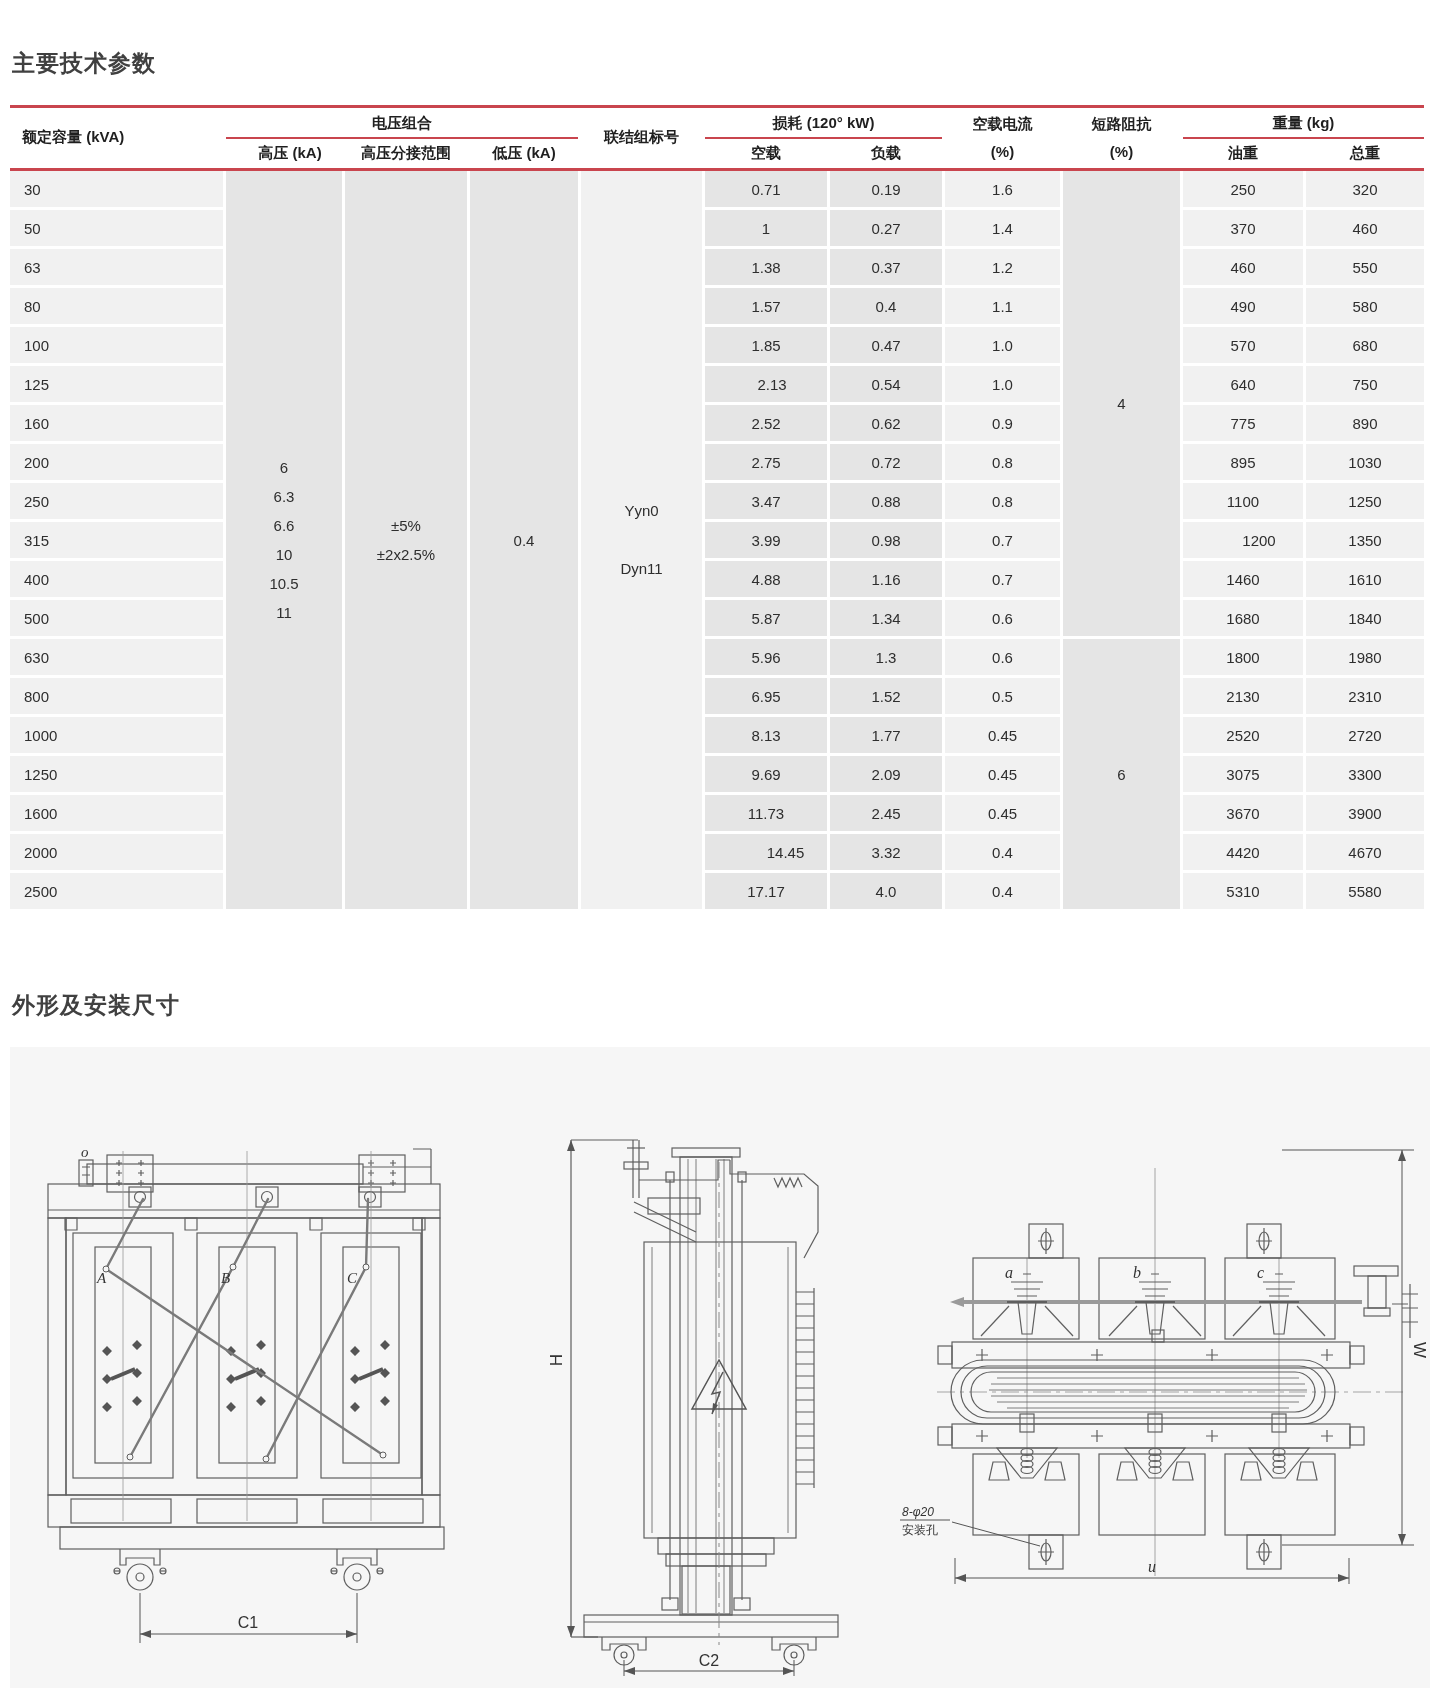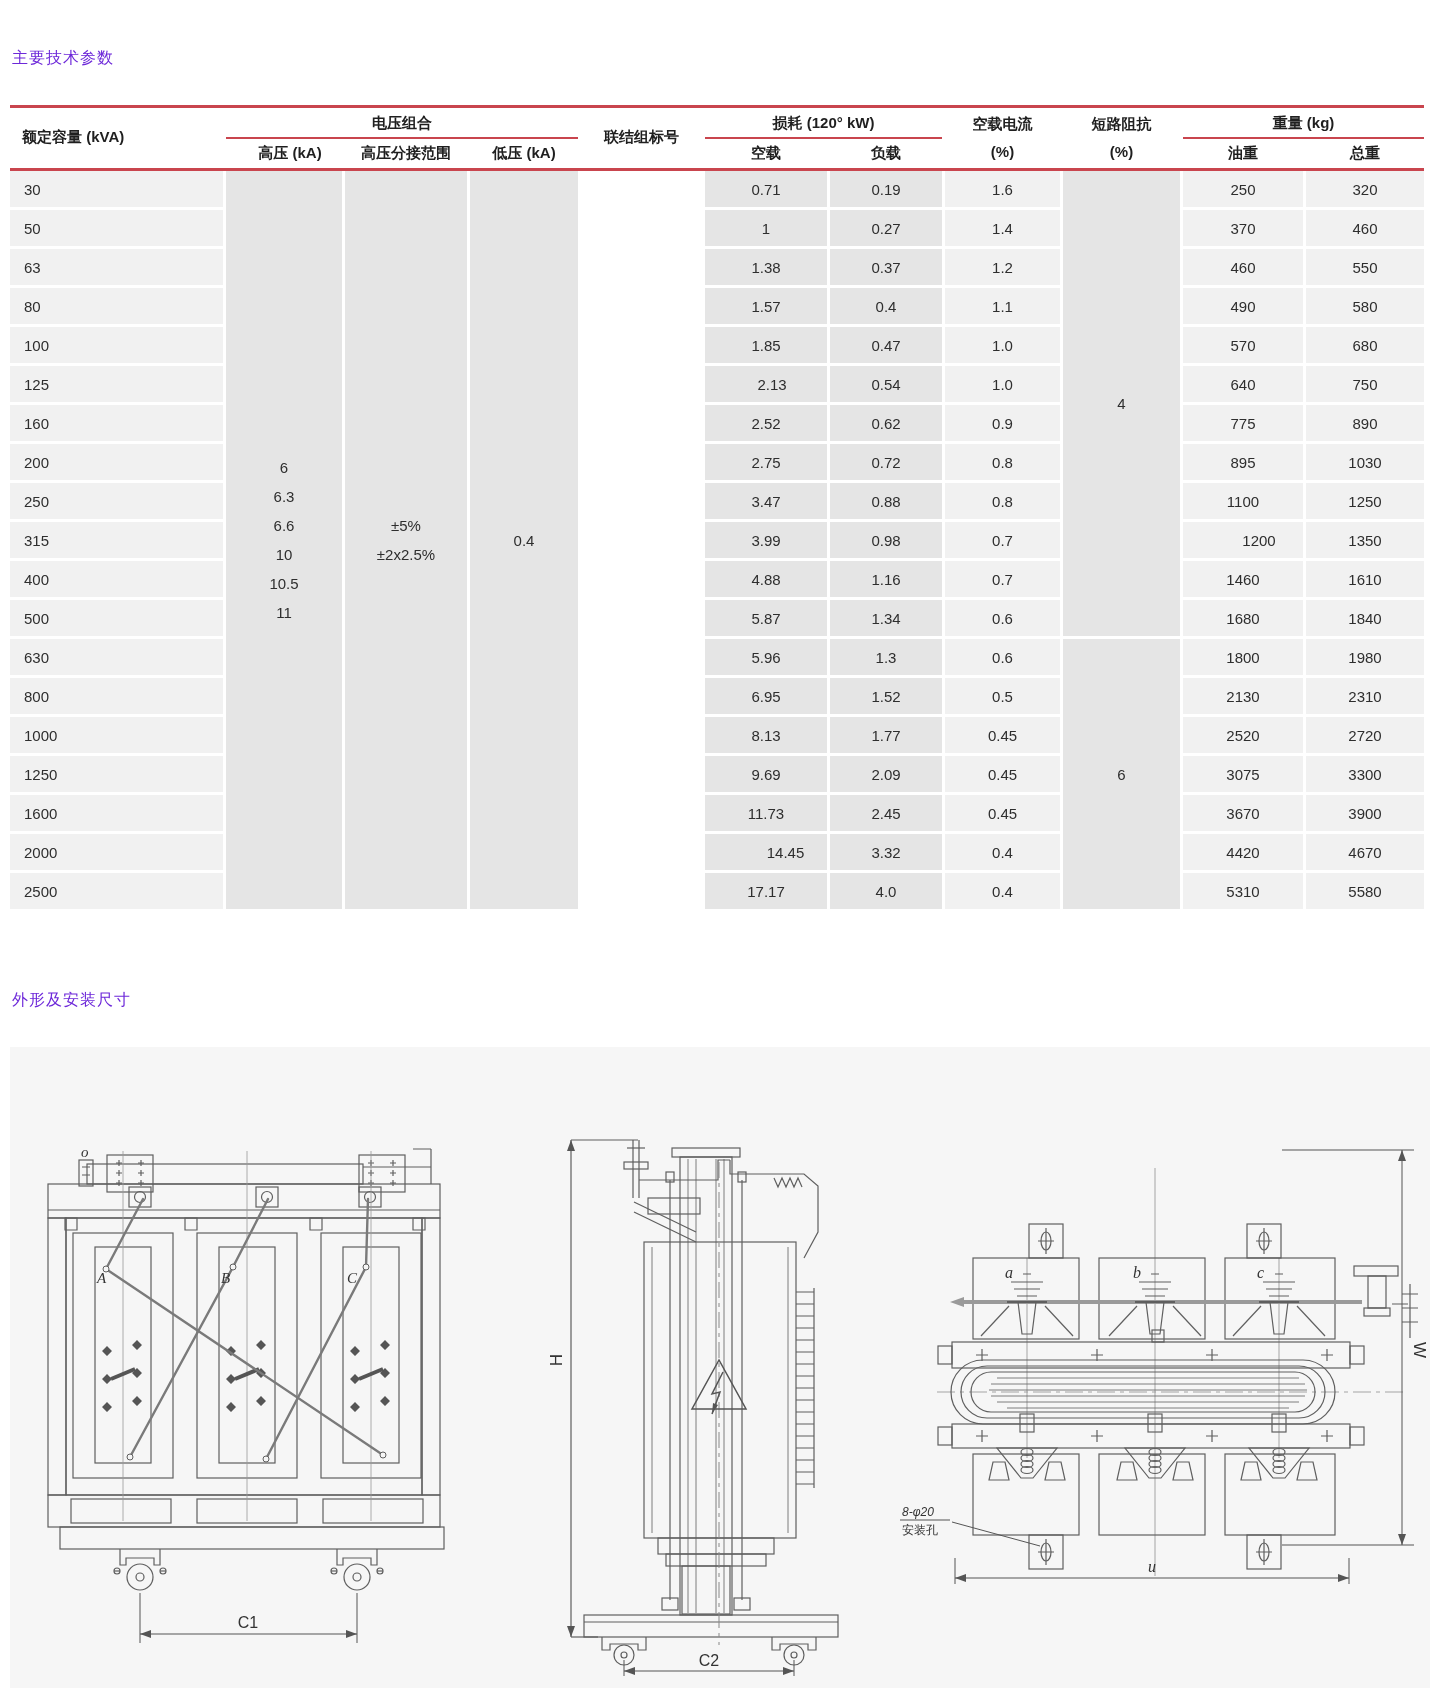--- a/index.html
+++ b/index.html
@@ -1,19 +1,19 @@
 <!DOCTYPE html>
 <html><head>
 <meta charset="utf-8">
 <style>
   html,body{margin:0;padding:0;background:#fff;}
   body{width:1440px;height:1688px;position:relative;overflow:hidden;
        font-family:"Liberation Sans",sans-serif;color:#2b2b2b;}
   .abs{position:absolute;}
-  .sec-title{font-size:16px;font-weight:normal;color:#6d28d9;letter-spacing:1px;}
+  .sec-title{font-size:23px;font-weight:bold;color:#404040;letter-spacing:1px;}
   .redline{position:absolute;background:#c9454e;height:2.5px;}
   .hlabel{position:absolute;font-size:15px;font-weight:bold;color:#1f1f1f;
           display:flex;align-items:center;justify-content:center;text-align:center;}
   .hlabel.left{justify-content:flex-start;padding-left:12px;box-sizing:border-box;}
   .hlabel.twoline{flex-direction:column;line-height:28px;}
   #data-grid{position:absolute;left:10px;top:171px;width:1414px;display:grid;
      grid-template-columns:213px 116px 122px 108px 121px 122px 112px 115px 117px 120px 118px;
      grid-auto-rows:36px;gap:3px;}
   .cell{display:flex;flex-direction:column;justify-content:center;align-items:center;
         font-size:15px;color:#2e2e2e;}
@@ -180,20 +180,24 @@
       <div>6.6</div>
       <div>10</div>
       <div>10.5</div>
       <div>11</div>
     </div>
     <div class="cell dark stack" style="grid-area: 1 / 3 / span 19;">
       <div>±5%</div>
       <div>±2x2.5%</div>
     </div>
     <div class="cell dark" style="grid-area: 1 / 4 / span 19;">0.4</div>
+    <div class="cell light widegap" style="grid-area: 1 / 5 / span 19;">
+      <div>Yyn0</div>
+      <div>Dyn11</div>
+    </div>
     <div class="cell dark" style="grid-area: 1 / 9 / span 12;">4</div>
     <div class="cell dark" style="grid-area: 13 / 9 / span 7;">6</div>
   </div>
 
 <div class="abs sec-title" style="left:12px;top:990px;">外形及安装尺寸</div>
 <div id="panel"></div>
 
 <svg style="left:35px;top:1063px;" width="435" height="590" viewBox="0 0 435 590">
   <g stroke="#5f5f5f" fill="none" stroke-width="1.2">
     <rect x="44" y="97" width="14" height="26"></rect>

